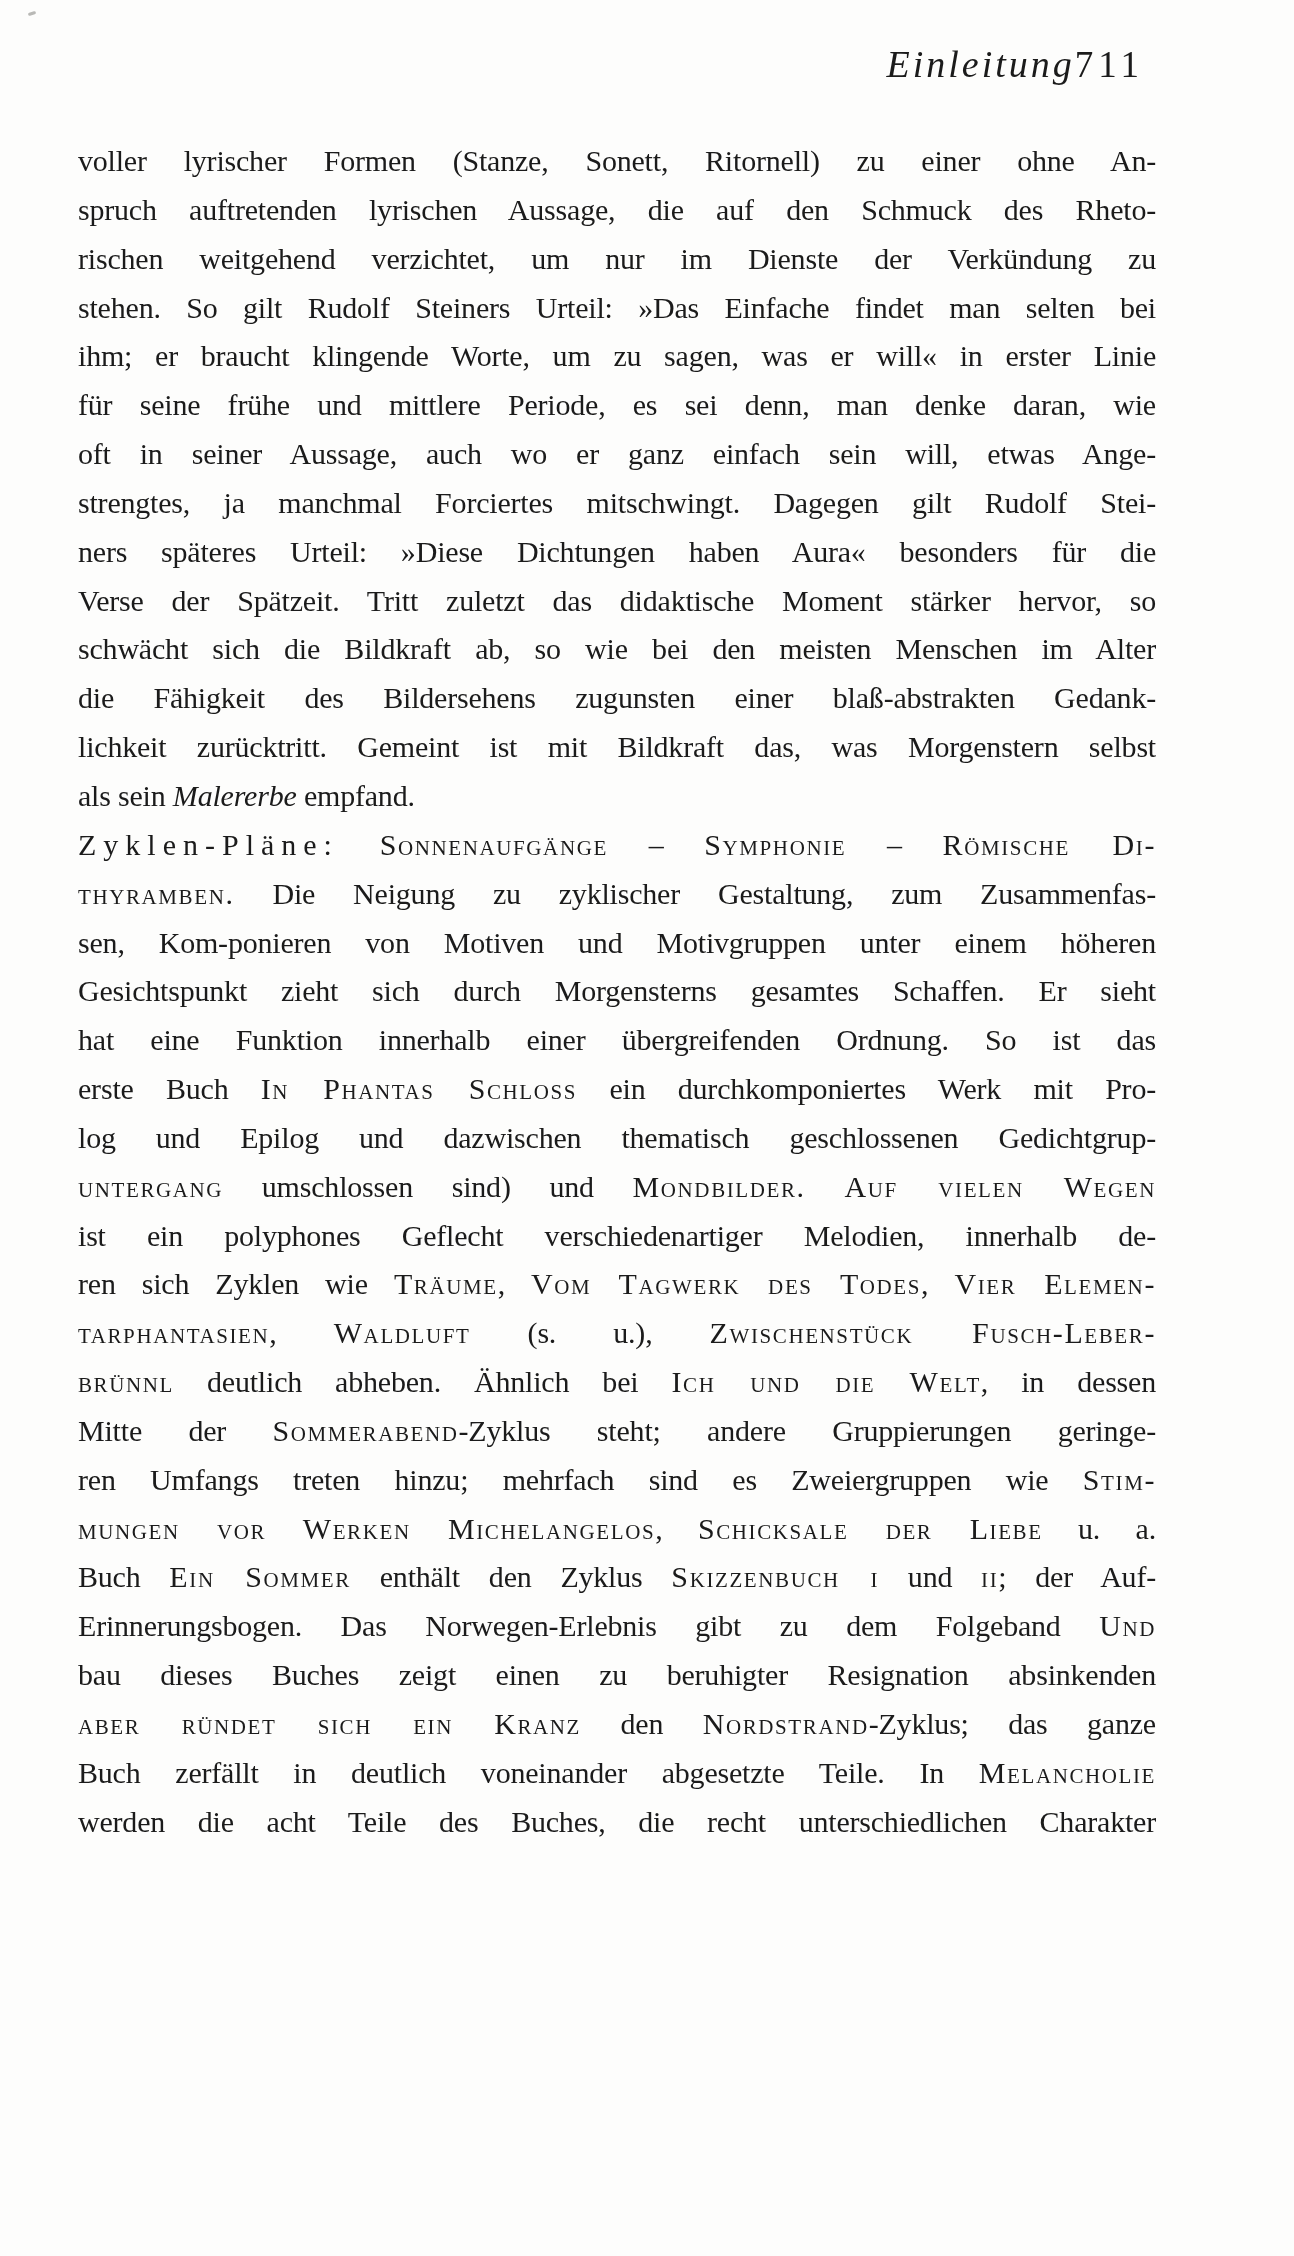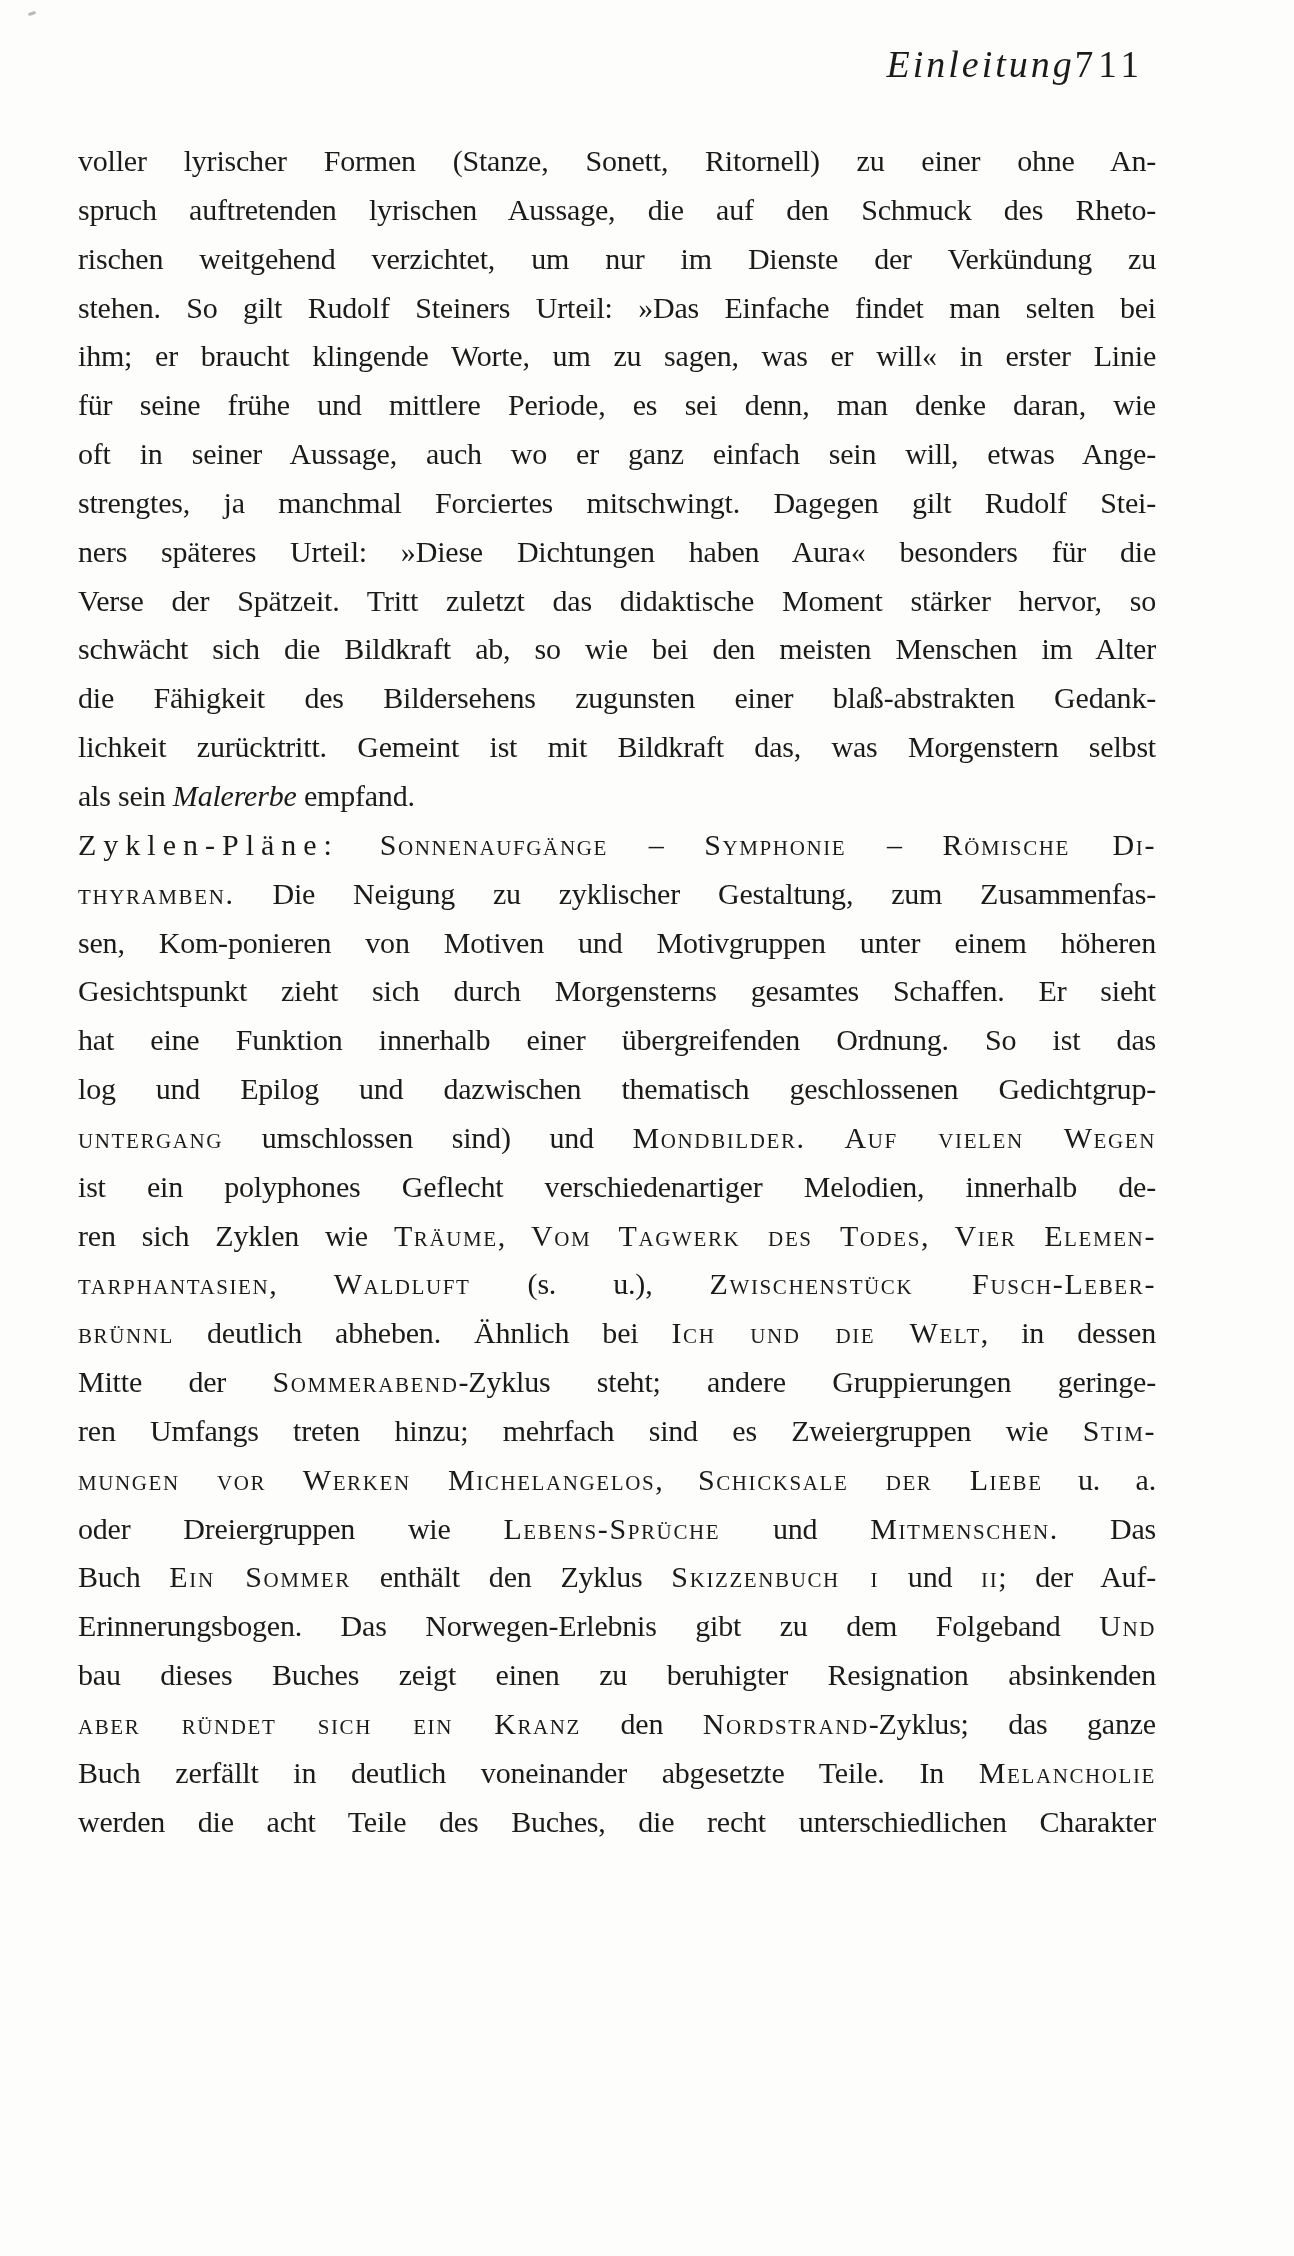--- a/index.html
+++ b/index.html
@@ -91,30 +91,30 @@
       <div class="line"><span>Verse der Spätzeit. Tritt zuletzt das didaktische Moment stärker hervor, so</span></div>
       <div class="line"><span>schwächt sich die Bildkraft ab, so wie bei den meisten Menschen im Alter</span></div>
       <div class="line"><span>die Fähigkeit des Bildersehens zugunsten einer blaß-abstrakten Gedank-</span></div>
       <div class="line"><span>lichkeit zurücktritt. Gemeint ist mit Bildkraft das, was Morgenstern selbst</span></div>
       <div class="line nolast"><span>als sein </span><span class="seg-italic">Malererbe</span><span> empfand.</span></div>
       <div class="line"><span class="seg-spaced">Zyklen-Pläne:</span><span> </span><span class="seg-smallcaps">Sonnenaufgänge</span><span> – </span><span class="seg-smallcaps">Symphonie</span><span> – </span><span class="seg-smallcaps">Römische Di-</span></div>
       <div class="line"><span class="seg-smallcaps">thyramben.</span><span> Die Neigung zu zyklischer Gestaltung, zum Zusammenfas-</span></div>
       <div class="line"><span>sen, Kom-ponieren von Motiven und Motivgruppen unter einem höheren</span></div>
       <div class="line"><span>Gesichtspunkt zieht sich durch Morgensterns gesamtes Schaffen. Er sieht</span></div>
       <div class="line"><span>hat eine Funktion innerhalb einer übergreifenden Ordnung. So ist das</span></div>
+      <div class="line"><span>erste Buch </span><span class="seg-smallcaps">In Phantas Schloss</span><span> ein durchkomponiertes Werk mit Pro-</span></div>
       <div class="line"><span>log und Epilog und dazwischen thematisch geschlossenen Gedichtgrup-</span></div>
       <div class="line"><span class="seg-smallcaps">untergang</span><span> umschlossen sind) und </span><span class="seg-smallcaps">Mondbilder.</span><span> </span><span class="seg-smallcaps">Auf vielen Wegen</span></div>
       <div class="line"><span>ist ein polyphones Geflecht verschiedenartiger Melodien, innerhalb de-</span></div>
       <div class="line"><span>ren sich Zyklen wie </span><span class="seg-smallcaps">Träume</span><span>, </span><span class="seg-smallcaps">Vom Tagwerk des Todes</span><span>, </span><span class="seg-smallcaps">Vier Elemen-</span></div>
       <div class="line"><span class="seg-smallcaps">tarphantasien</span><span>, </span><span class="seg-smallcaps">Waldluft</span><span> (s. u.), </span><span class="seg-smallcaps">Zwischenstück Fusch-Leber-</span></div>
       <div class="line"><span class="seg-smallcaps">brünnl</span><span> deutlich abheben. Ähnlich bei </span><span class="seg-smallcaps">Ich und die Welt</span><span>, in dessen</span></div>
       <div class="line"><span>Mitte der </span><span class="seg-smallcaps">Sommerabend</span><span>-Zyklus steht; andere Gruppierungen geringe-</span></div>
       <div class="line"><span>ren Umfangs treten hinzu; mehrfach sind es Zweiergruppen wie </span><span class="seg-smallcaps">Stim-</span></div>
       <div class="line"><span class="seg-smallcaps">mungen vor Werken Michelangelos</span><span>, </span><span class="seg-smallcaps">Schicksale der Liebe</span><span> u. a.</span></div>
-      <div class="line"><span>oder Dreiergruppen wie </span><span class="seg-smallcaps">Lebens-Sprüche</span><span> und </span><span class="seg-smallcaps">Mitmenschen</span><span>. Das</span></div>
       <div class="line"><span>Buch </span><span class="seg-smallcaps">Ein Sommer</span><span> enthält den Zyklus </span><span class="seg-smallcaps">Skizzenbuch i</span><span> und </span><span class="seg-smallcaps">ii</span><span>; der Auf-</span></div>
       <div class="line"><span>Erinnerungsbogen. Das Norwegen-Erlebnis gibt zu dem Folgeband </span><span class="seg-smallcaps">Und</span></div>
       <div class="line"><span>bau dieses Buches zeigt einen zu beruhigter Resignation absinkenden</span></div>
       <div class="line"><span class="seg-smallcaps">aber ründet sich ein Kranz</span><span> den </span><span class="seg-smallcaps">Nordstrand</span><span>-Zyklus; das ganze</span></div>
       <div class="line"><span>Buch zerfällt in deutlich voneinander abgesetzte Teile. In </span><span class="seg-smallcaps">Melancholie</span></div>
       <div class="line"><span>werden die acht Teile des Buches, die recht unterschiedlichen Charakter</span></div>
     </div>
 </div>
 
 </body></html>

